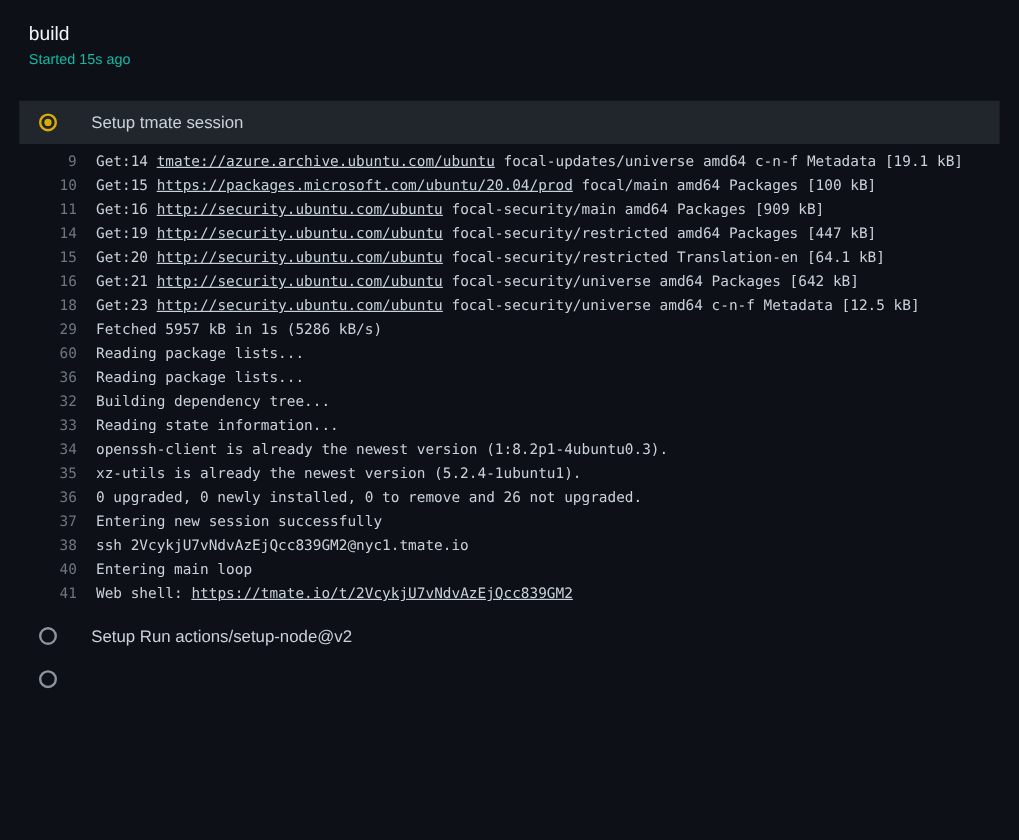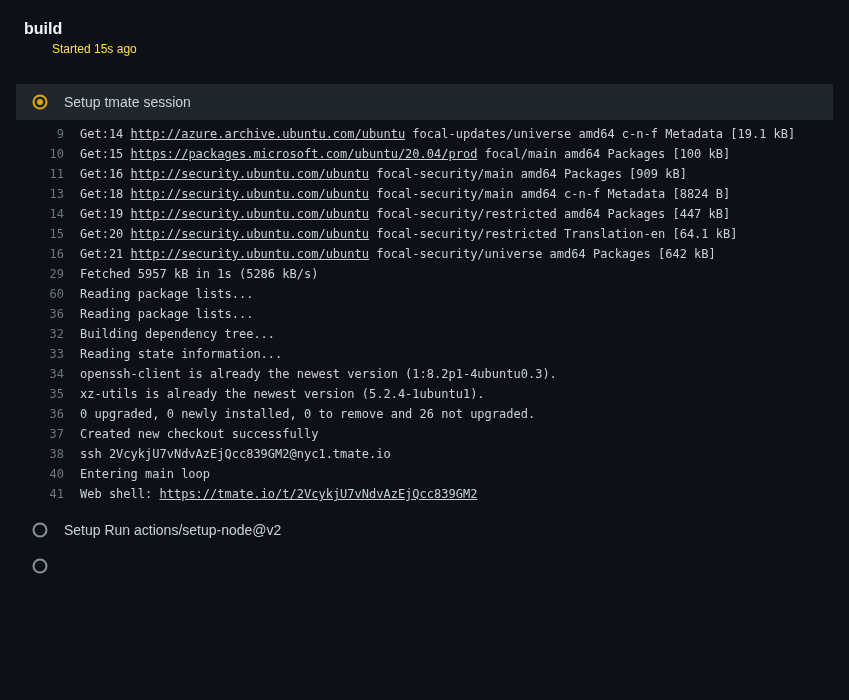--- a/index.html
+++ b/index.html
@@ -10,38 +10,38 @@
     font-size: 14px;
     width: 849px;
     height: 700px;
     overflow: hidden;
   }
   .header {
     padding: 20px 24px 16px 24px;
   }
   .header-title {
     font-size: 16px;
-    font-weight: 700;
+    font-weight: 400;
     color: #f0f6fc;
     margin-bottom: 4px;
   }
   .header-sub {
     font-size: 12px;
-    color: #fde047;
-    margin-left: 28px;
+    color: #14b8a6;
   }
   .steps {
     padding: 8px 16px 0 16px;
   }
   .step-header {
     display: flex;
     align-items: center;
     padding: 10px 16px;
     border-radius: 0;
     cursor: pointer;
+    gap: 12px;
   }
   .step-header.active {
     background: #21262d;
     margin-top: 4px;
   }
   .step-icon {
     width: 16px;
     height: 16px;
     margin-right: 16px;
     flex-shrink: 0;
@@ -96,36 +96,36 @@
     <span class="step-icon">
       <svg width="16" height="16" viewBox="0 0 16 16">
         <circle cx="8" cy="8" r="6.5" fill="none" stroke="#dbab0a" stroke-width="2"></circle>
         <circle cx="8" cy="8" r="3" fill="#dbab0a"></circle>
       </svg>
     </span>
     <span class="step-label">Setup tmate session</span>
   </div>
 
   <div class="log-body" id="log-body">
-      <div class="log-line"><span class="ln">9</span><span class="lc">Get:14 <span class="lnk">http://azure.archive.ubuntu.com/ubuntu</span> focal-updates/universe amd64 c-n-f Metadata [19.1 kB]</span></div>
+      <div class="log-line"><span class="ln">9</span><span class="lc">Get:14 <span class="lnk">tmate://azure.archive.ubuntu.com/ubuntu</span> focal-updates/universe amd64 c-n-f Metadata [19.1 kB]</span></div>
       <div class="log-line"><span class="ln">10</span><span class="lc">Get:15 <span class="lnk">https://packages.microsoft.com/ubuntu/20.04/prod</span> focal/main amd64 Packages [100 kB]</span></div>
       <div class="log-line"><span class="ln">11</span><span class="lc">Get:16 <span class="lnk">http://security.ubuntu.com/ubuntu</span> focal-security/main amd64 Packages [909 kB]</span></div>
-      <div class="log-line"><span class="ln">13</span><span class="lc">Get:18 <span class="lnk">http://security.ubuntu.com/ubuntu</span> focal-security/main amd64 c-n-f Metadata [8824 B]</span></div>
       <div class="log-line"><span class="ln">14</span><span class="lc">Get:19 <span class="lnk">http://security.ubuntu.com/ubuntu</span> focal-security/restricted amd64 Packages [447 kB]</span></div>
       <div class="log-line"><span class="ln">15</span><span class="lc">Get:20 <span class="lnk">http://security.ubuntu.com/ubuntu</span> focal-security/restricted Translation-en [64.1 kB]</span></div>
       <div class="log-line"><span class="ln">16</span><span class="lc">Get:21 <span class="lnk">http://security.ubuntu.com/ubuntu</span> focal-security/universe amd64 Packages [642 kB]</span></div>
+      <div class="log-line"><span class="ln">18</span><span class="lc">Get:23 <span class="lnk">http://security.ubuntu.com/ubuntu</span> focal-security/universe amd64 c-n-f Metadata [12.5 kB]</span></div>
       <div class="log-line"><span class="ln">29</span><span class="lc">Fetched 5957 kB in 1s (5286 kB/s)</span></div>
       <div class="log-line"><span class="ln">60</span><span class="lc">Reading package lists...</span></div>
       <div class="log-line"><span class="ln">36</span><span class="lc">Reading package lists...</span></div>
       <div class="log-line"><span class="ln">32</span><span class="lc">Building dependency tree...</span></div>
       <div class="log-line"><span class="ln">33</span><span class="lc">Reading state information...</span></div>
       <div class="log-line"><span class="ln">34</span><span class="lc">openssh-client is already the newest version (1:8.2p1-4ubuntu0.3).</span></div>
       <div class="log-line"><span class="ln">35</span><span class="lc">xz-utils is already the newest version (5.2.4-1ubuntu1).</span></div>
       <div class="log-line"><span class="ln">36</span><span class="lc">0 upgraded, 0 newly installed, 0 to remove and 26 not upgraded.</span></div>
-      <div class="log-line"><span class="ln">37</span><span class="lc">Created new checkout successfully</span></div>
+      <div class="log-line"><span class="ln">37</span><span class="lc">Entering new session successfully</span></div>
       <div class="log-line"><span class="ln">38</span><span class="lc">ssh 2VcykjU7vNdvAzEjQcc839GM2@nyc1.tmate.io</span></div>
       <div class="log-line"><span class="ln">40</span><span class="lc">Entering main loop</span></div>
       <div class="log-line"><span class="ln">41</span><span class="lc">Web shell: <span class="lnk">https://tmate.io/t/2VcykjU7vNdvAzEjQcc839GM2</span></span></div>
     </div>
 
   <div class="step-header">
     <span class="step-icon">
       <svg width="16" height="16" viewBox="0 0 16 16">
         <circle cx="8" cy="8" r="6.5" fill="none" stroke="#8b949e" stroke-width="2"></circle>
       </svg>

